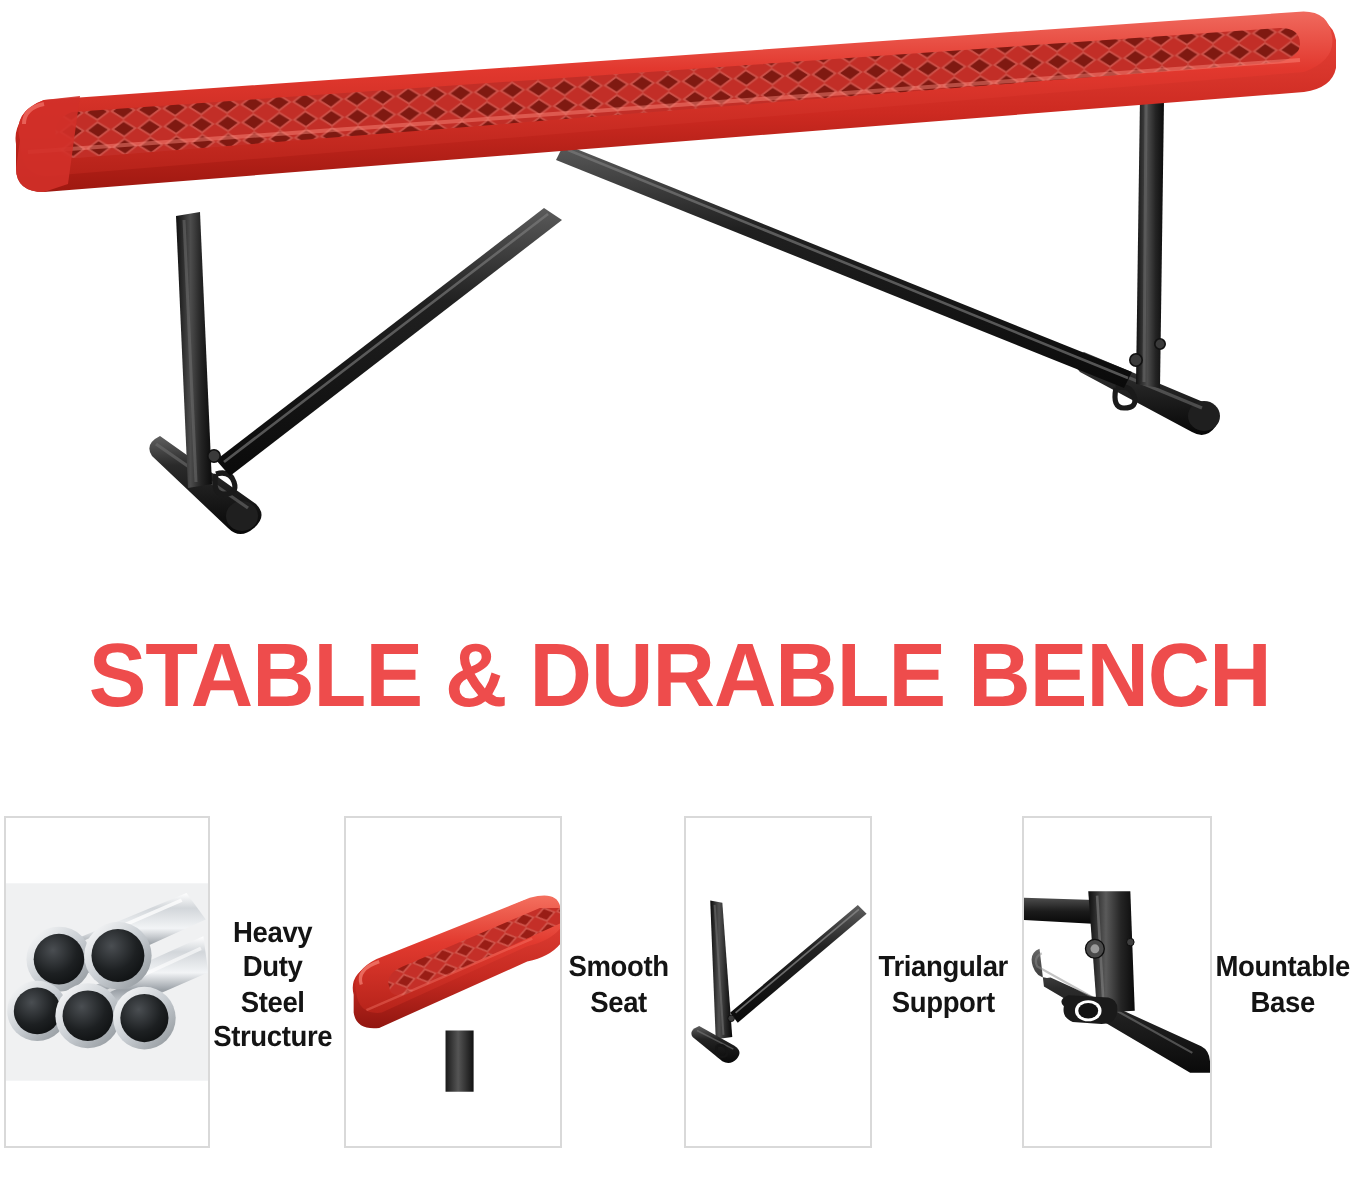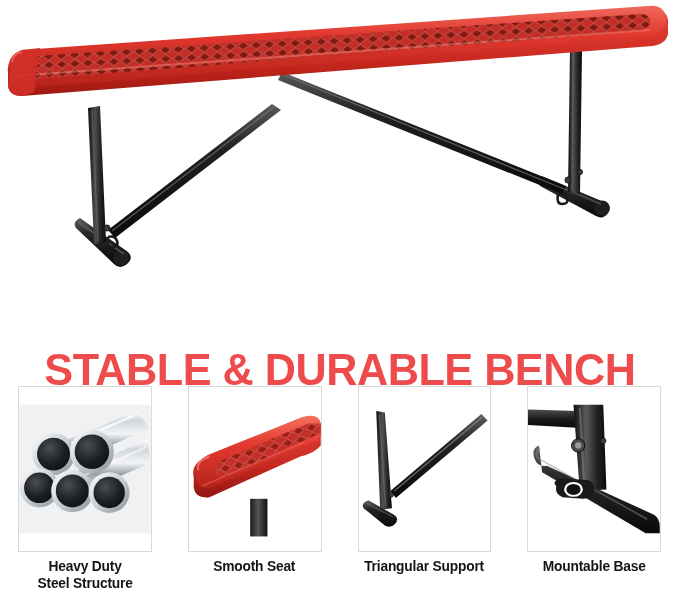--- a/index.html
+++ b/index.html
@@ -14,43 +14,43 @@
   
   #hero{
     position:absolute;left:0;top:0;width:679px;height:300px;
     background:#ffffff;overflow:hidden;
   }
   #hero svg{display:block;width:679px;height:300px;}
 
   
   #headline{
     position:absolute;left:0;top:306px;width:679px;height:62px;
-    display:flex;align-items:center;justify-content:center;margin-top:32px;
+    display:flex;align-items:center;justify-content:center;
   }
   #headline .txt{
     font-family:"Liberation Sans", sans-serif;
     font-size:45px;
     font-weight:700;
     letter-spacing:-0.5px;
     color:#EE4C4C;
     white-space:nowrap;
     transform:scaleX(0.96);
     line-height:1;
   }
 
   
   #features{
     position:absolute;left:0;top:386px;width:679px;height:209px;
     display:flex;
   }
   .feature{
     width:169.75px;
-    display:flex;flex-direction:column;align-items:center;
+    display:flex;flex-direction:row;align-items:center;
     box-sizing:border-box;
-    padding:0 18px;
+    padding:0 2px;
   }
   .thumb{
     width:100%;height:166px;
     border:1px solid #d9d9d9;
     box-sizing:border-box;
     background:#ffffff;
     overflow:hidden;
     position:relative;
   }
   .thumb svg{display:block;width:100%;height:100%;}

